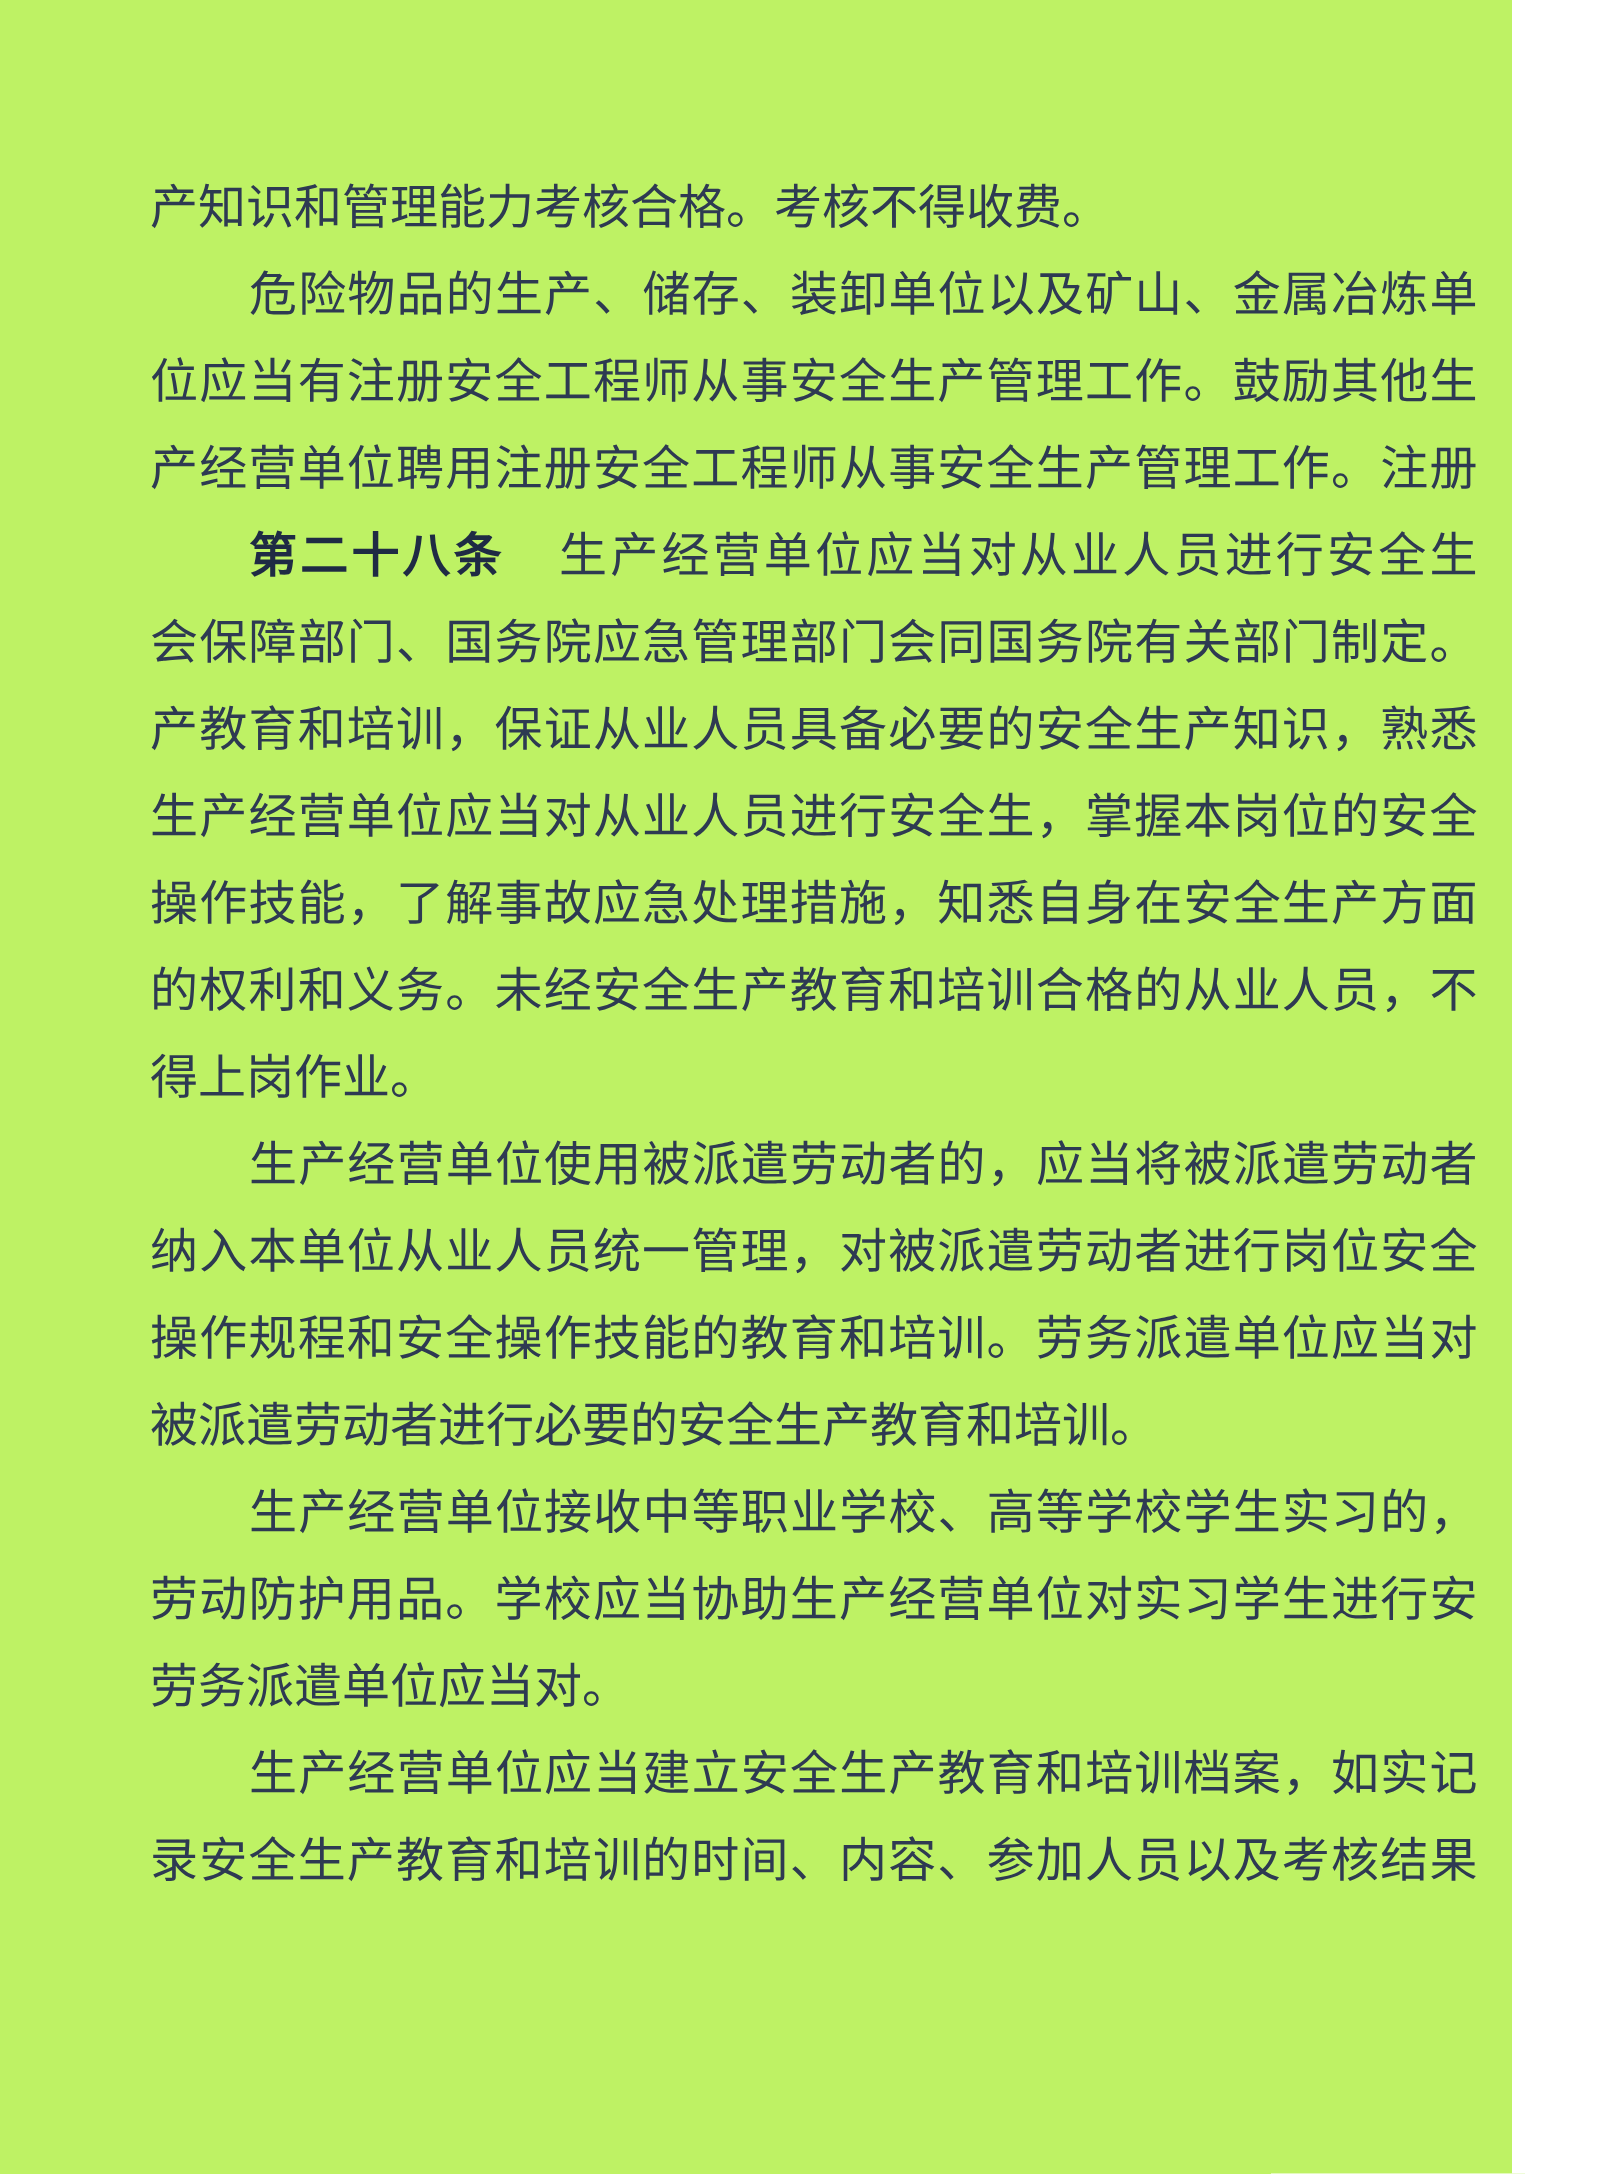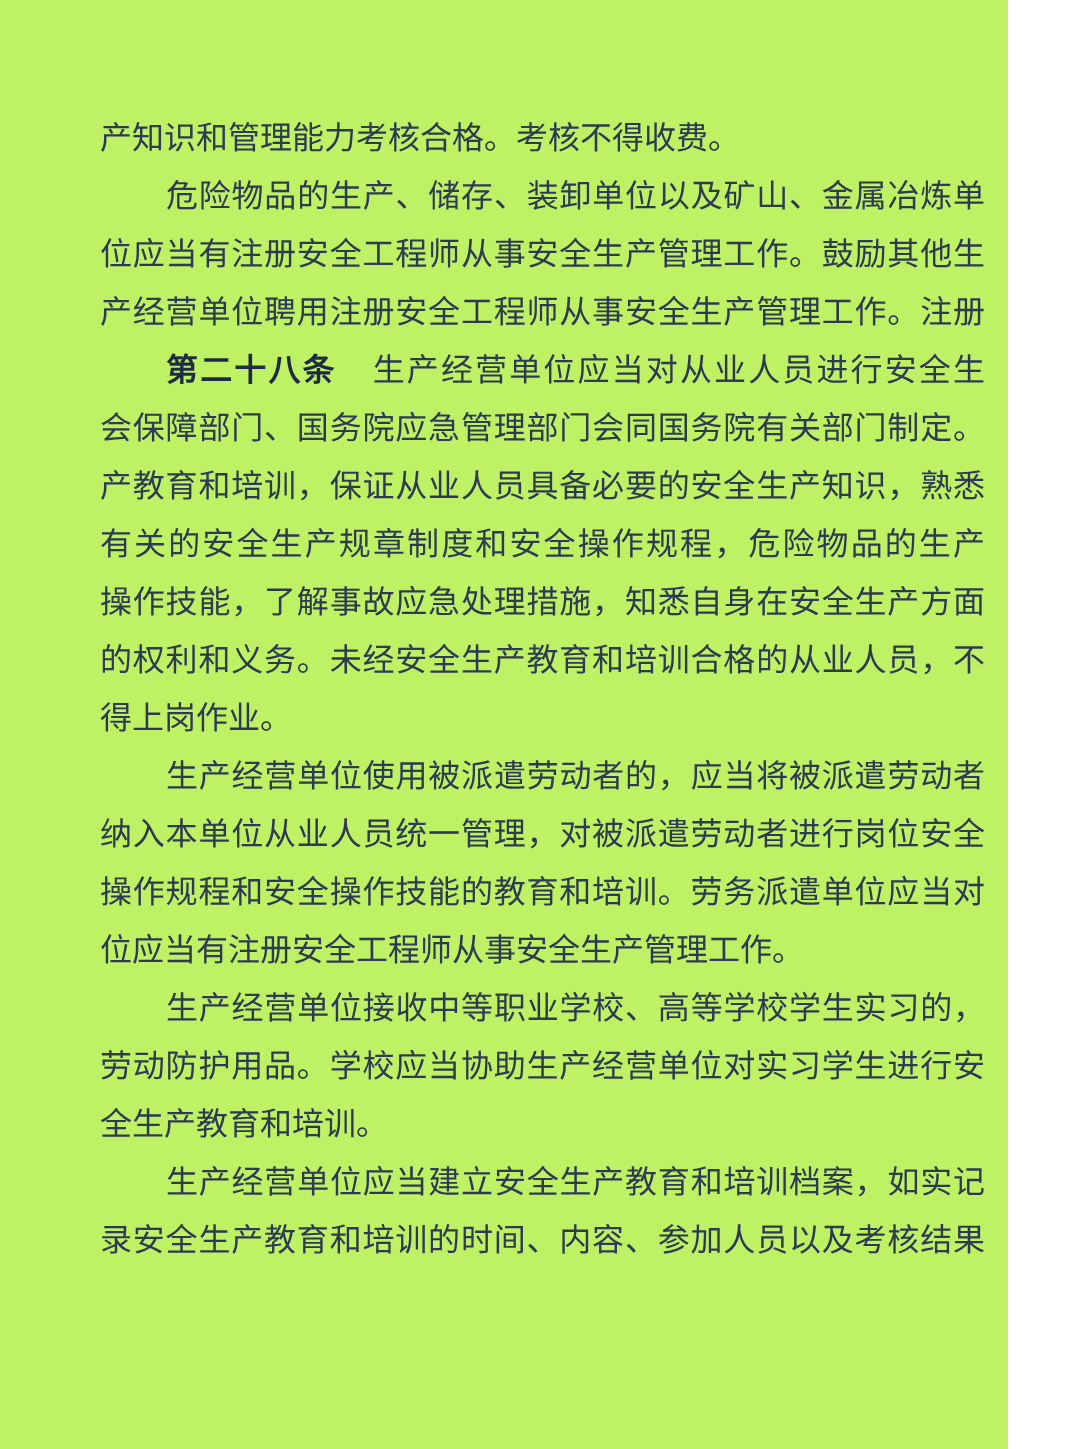--- a/index.html
+++ b/index.html
@@ -50,27 +50,27 @@
 
 <div class="page">
   <div class="text-block" id="text-block" style="color: rgb(46, 58, 82);">
       <div class="line">产知识和管理能力考核合格。考核不得收费。</div>
       <div class="line full indent">危险物品的生产、储存、装卸单位以及矿山、金属冶炼单</div>
       <div class="line full">位应当有注册安全工程师从事安全生产管理工作。鼓励其他生</div>
       <div class="line full">产经营单位聘用注册安全工程师从事安全生产管理工作。注册</div>
       <div class="line full indent"><b class="article-lead" style="color: rgb(31, 43, 68);">第二十八条</b><span>生产经营单位应当对从业人员进行安全生</span></div>
       <div class="line full">会保障部门、国务院应急管理部门会同国务院有关部门制定。</div>
       <div class="line full">产教育和培训，保证从业人员具备必要的安全生产知识，熟悉</div>
-      <div class="line full">有关的安全生产规章制度和安全操作规程，危险物品的生产</div>
+      <div class="line full">生产经营单位应当对从业人员进行安全生，掌握本岗位的安全</div>
       <div class="line full">操作技能，了解事故应急处理措施，知悉自身在安全生产方面</div>
       <div class="line full">的权利和义务。未经安全生产教育和培训合格的从业人员，不</div>
       <div class="line">得上岗作业。</div>
       <div class="line full indent">生产经营单位使用被派遣劳动者的，应当将被派遣劳动者</div>
       <div class="line full">纳入本单位从业人员统一管理，对被派遣劳动者进行岗位安全</div>
       <div class="line full">操作规程和安全操作技能的教育和培训。劳务派遣单位应当对</div>
-      <div class="line">位应当有注册安全工程师从事安全生产管理工作。</div>
+      <div class="line">被派遣劳动者进行必要的安全生产教育和培训。</div>
       <div class="line full indent">生产经营单位接收中等职业学校、高等学校学生实习的，</div>
       <div class="line full">劳动防护用品。学校应当协助生产经营单位对实习学生进行安</div>
-      <div class="line">全生产教育和培训。</div>
+      <div class="line">劳务派遣单位应当对。</div>
       <div class="line full indent">生产经营单位应当建立安全生产教育和培训档案，如实记</div>
       <div class="line full">录安全生产教育和培训的时间、内容、参加人员以及考核结果</div>
     </div>
 </div>
 
 </body></html>

